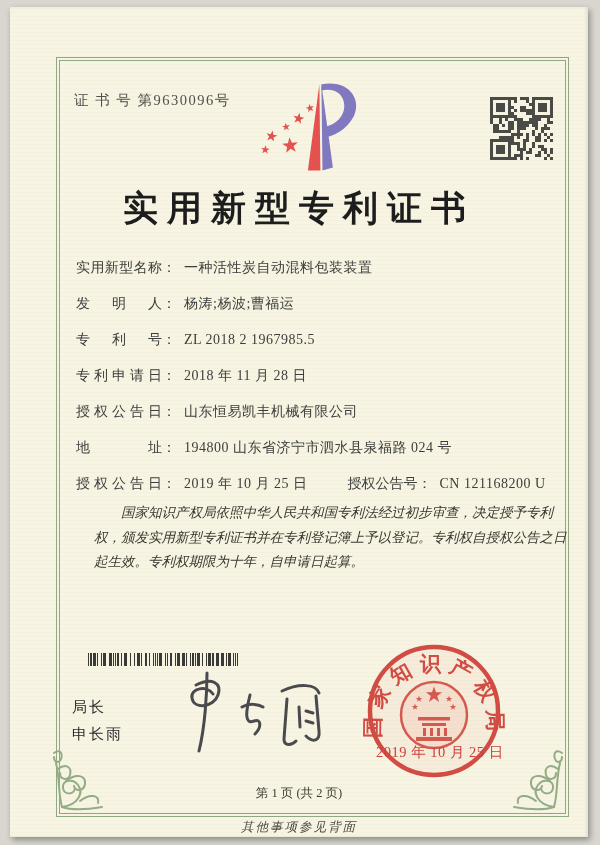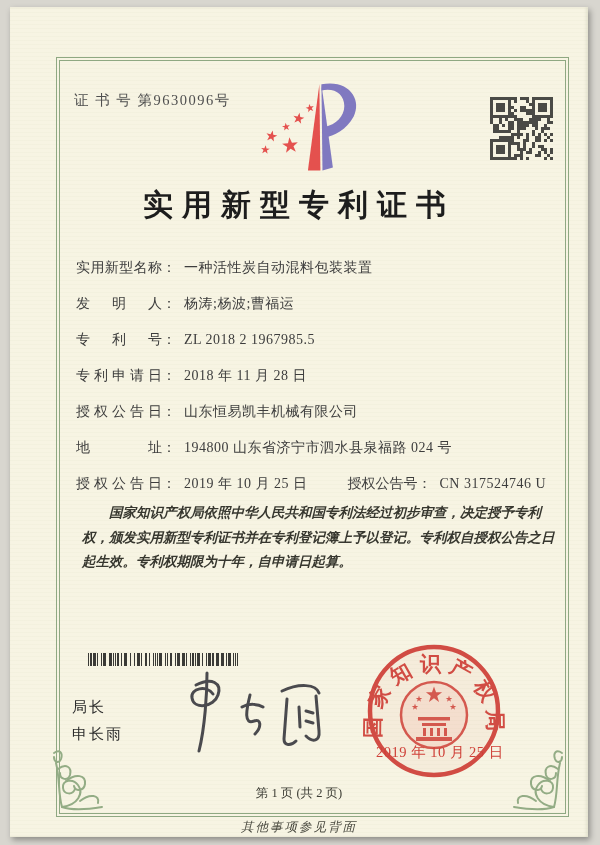--- a/index.html
+++ b/index.html
@@ -8,29 +8,29 @@
     background:#f7f4e3;
     background-image:repeating-linear-gradient(0deg,rgba(170,185,140,0.05) 0 1px,transparent 1px 4px);
     box-shadow:2px 3px 6px rgba(0,0,0,0.35), inset -2px 0 3px rgba(120,130,100,0.15);}
   .frame{position:absolute;left:46px;top:50px;width:505px;height:752px;
     border:4px double var(--frame-green,#8fa882);}
   .cert-no{position:absolute;left:64px;top:84px;font-size:14.5px;color:#4f4f4f;letter-spacing:1.5px;}
   .logo{position:absolute;left:248px;top:72px;width:104px;height:102px;}
   .qr{position:absolute;left:480px;top:90px;width:63px;height:63px;}
   .qr i{position:absolute;width:3px;height:3px;background:#4a4a46;}
   .title{position:absolute;left:0;top:178px;width:100%;text-align:center;
-    font-size:30px;font-weight:700;color:#1d1d1d;letter-spacing:9px;}
+    font-size:35px;font-weight:700;color:#1d1d1d;letter-spacing:9px;}
   .fields{position:absolute;left:66px;top:250px;width:470px;font-size:14px;color:#3d3d3d;}
   .frow{display:flex;align-items:baseline;margin-bottom:15px;line-height:21px;white-space:nowrap;}
   .flabel{display:inline-block;width:86px;text-align:justify;text-align-last:justify;flex:0 0 86px;}
   .fcolon{margin-right:8px;}
   .fvalue{letter-spacing:0.5px;}
   .pair2{margin-left:40px;display:flex;align-items:baseline;}
-  .paras{position:absolute;left:72px;top:494px;width:478px;font-size:13.5px;color:#37372f;
-    font-style:italic;line-height:1.82;font-weight:bold;}
+  .paras{position:absolute;left:84px;top:494px;width:478px;font-size:13.5px;color:#37372f;
+    font-style:italic;line-height:1.82;}
   .paras p{margin:0;text-indent:2em;}
   .barcode{position:absolute;left:78px;top:646px;width:152px;height:13px;}
   .barcode i{position:absolute;top:0;bottom:0;background:#3a3a36;}
   .signer{position:absolute;left:62px;top:686px;font-size:15px;color:#2b2b2b;line-height:27px;
     font-family:"Liberation Sans","DejaVu Sans",sans-serif;letter-spacing:2px;}
   .signature{position:absolute;left:156px;top:662px;width:175px;height:92px;}
   .seal{position:absolute;left:350px;top:632px;width:148px;height:150px;opacity:0.93;}
   .seal-date{position:absolute;left:366px;top:736px;font-size:14.5px;color:var(--seal-red,#cf4038);
     letter-spacing:0.5px;white-space:nowrap;}
   .page-num{position:absolute;left:0;top:778px;width:100%;text-align:center;font-size:12.5px;color:#3c3c34;}
@@ -360,21 +360,21 @@
           <span class="fcolon">：</span>
         <span class="fvalue">194800 山东省济宁市泗水县泉福路 024 号</span>
       </div>
       <div class="frow">
         <span class="flabel">授权公告日</span>
           <span class="fcolon">：</span>
         <span class="fvalue">2019 年 10 月 25 日</span>
         <span class="pair2">
           <span>授权公告号</span>
             <span class="fcolon">：</span>
-          <span class="fvalue">CN 317524746 U</span>
+          <span class="fvalue">CN 121168200 U</span>
         </span>
       </div>
     </div>
 
     <div class="paras">
       <p>国家知识产权局依照中华人民共和国专利法经过初步审查，决定授予专利权，颁发实用新型专利证书并在专利登记簿上予以登记。专利权自授权公告之日起生效。专利权期限为十年，自申请日起算。</p>
     </div>
 
     <div class="barcode">
         <i style="left:0px;width:1px"></i>

